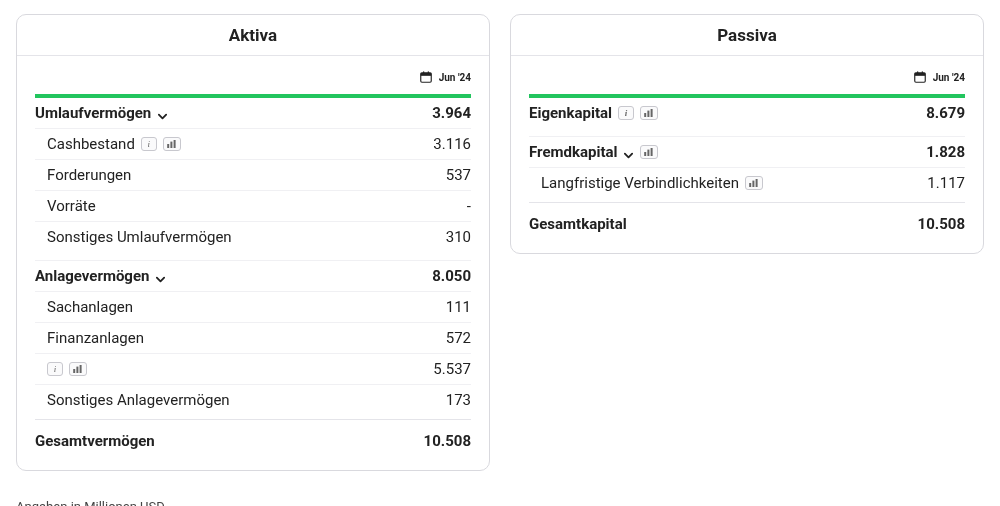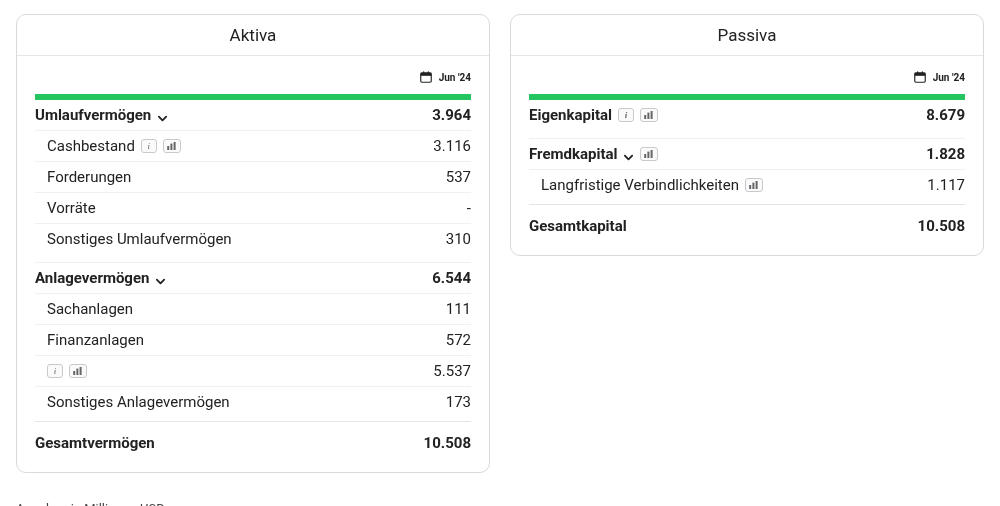--- a/index.html
+++ b/index.html
@@ -16,21 +16,21 @@
     gap: 20px;
   }
   .card {
     flex: 1;
     border: 1px solid #d9d9de;
     border-radius: 10px;
     overflow: hidden;
   }
   .card-header {
     text-align: center;
-    font-weight: 400;
+    font-weight: 700;
     font-size: 17px;
     padding: 10px 0 10px;
     border-bottom: 1px solid #e4e4e9;
   }
   .card-body {
     padding: 4px 18px 14px;
   }
   .period-row {
     display: flex;
     justify-content: flex-end;
@@ -45,21 +45,21 @@
     display: inline-block;
   }
   .row {
     display: flex;
     justify-content: space-between;
     align-items: center;
     padding: 6px 0;
     font-size: 15px;
     border-top: 1px solid #f0f0f3;
   }
-  .row.first-section { border-top: 6px solid #22c55e; }
+  .row.first-section { border-top: 4px solid #22c55e; }
   .row.section-head .label,
   .row.section-head .value { font-weight: 700; }
   .row.total { border-top: 1px solid #e4e4e9; padding-top: 12px; margin-top: 4px; }
   .row.total .label,
   .row.total .value { font-weight: 700; }
   .label { display: flex; align-items: center; gap: 6px; }
   .label.indent { padding-left: 12px; }
   .value { font-variant-numeric: tabular-nums; }
   .chevron {
     width: 11px; height: 11px;
@@ -154,21 +154,21 @@
 
       <div class="row section-head" style="margin-top:8px;">
         <span class="label">
           <span>Anlagevermögen</span>
           <span class="chevron">
             <svg viewBox="0 0 12 12">
                 <path d="M2 4l4 4 4-4" fill="none" stroke="#222" stroke-width="2" stroke-linecap="round" stroke-linejoin="round"></path>
               </svg>
           </span>
         </span>
-        <span class="value">6.544</span>
+        <span class="value">8.050</span>
       </div>
       <div class="row">
         <span class="label indent">
             <span>Sachanlagen</span>
           </span>
         <span class="value">111</span>
       </div>
       <div class="row">
         <span class="label indent">
             <span>Finanzanlagen</span>

